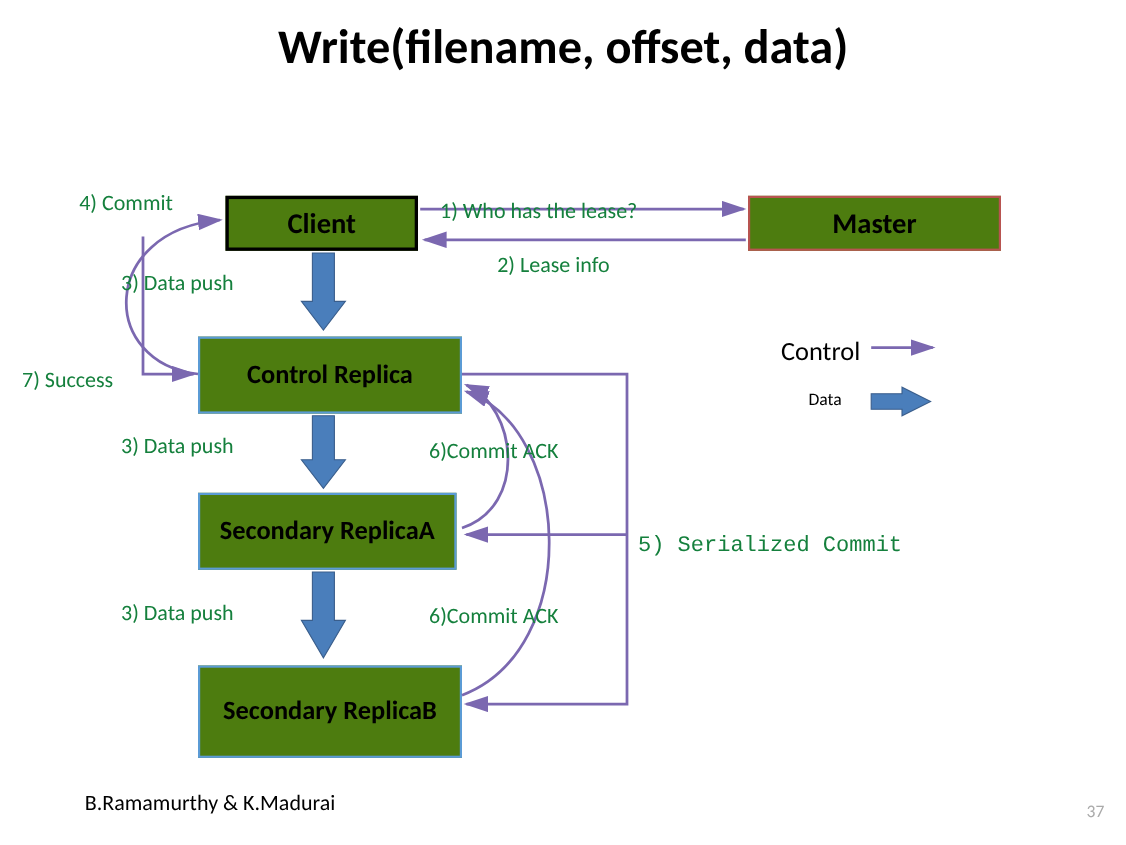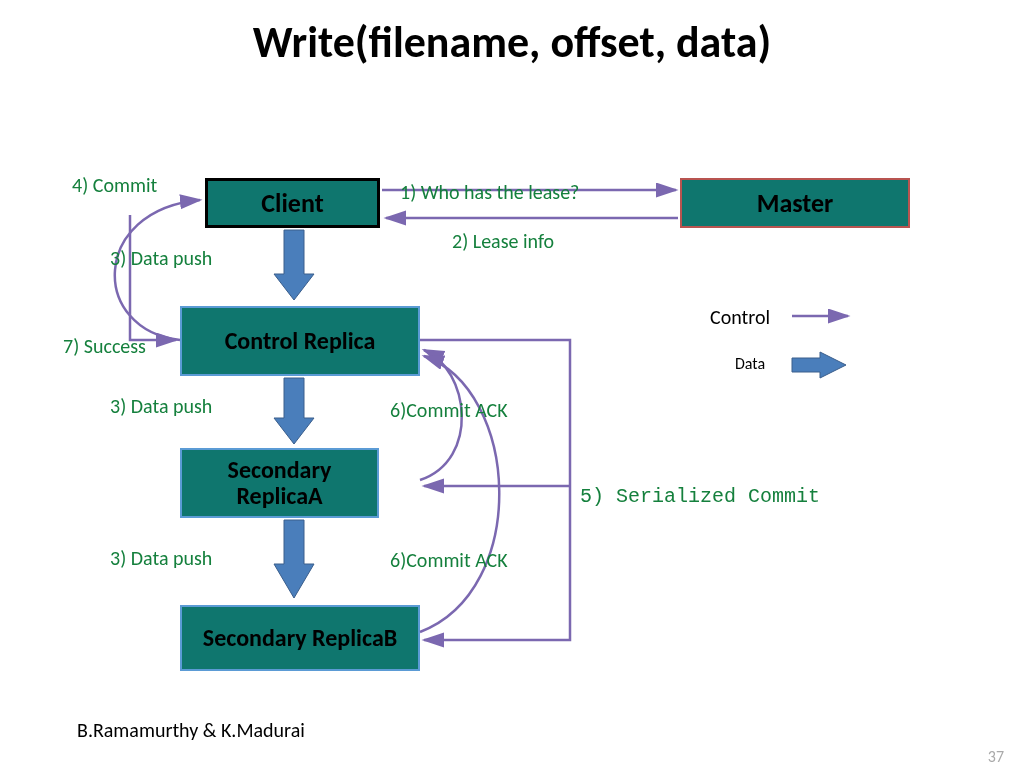--- a/index.html
+++ b/index.html
@@ -21,47 +21,47 @@
     font-weight: bold;
     color: #000;
   }
   .box {
     position: absolute;
     display: flex;
     align-items: center;
     justify-content: center;
     text-align: center;
     font-weight: bold;
-    background: #0f766e;
+    background: #4d7c0f;
   }
   .client-box {
     left: 205px; top: 178px; width: 175px; height: 50px;
     border: 3px solid #000;
     font-size: 26px;
   }
   .master-box {
     left: 680px; top: 178px; width: 230px; height: 50px;
     border: 2px solid #b85450;
     font-size: 26px;
     text-align: center;
   }
   .primary-box {
     left: 180px; top: 306px; width: 240px; height: 70px;
     border: 2px solid #5b9bd5;
     font-size: 24px;
     line-height: 1.1;
   }
   .seca-box {
-    left: 180px; top: 448px; width: 199px; height: 70px;
+    left: 180px; top: 448px; width: 235px; height: 70px;
     border: 2px solid #5b9bd5;
     font-size: 24px;
     line-height: 1.1;
   }
   .secb-box {
-    left: 180px; top: 605px; width: 240px; height: 66px;
+    left: 180px; top: 605px; width: 240px; height: 84px;
     border: 2px solid #5b9bd5;
     font-size: 24px;
     line-height: 1.1;
   }
   .label {
     position: absolute;
     font-size: 20px;
     color: #15803d;
     white-space: nowrap;
   }
@@ -69,34 +69,34 @@
     position: absolute;
     left: 77px;
     top: 720px;
     font-size: 20px;
     color: #000;
     line-height: 1.0;
   }
   .page-num {
     position: absolute;
     right: 20px;
-    bottom: 2px;
+    bottom: 20px;
     font-size: 16px;
     color: #aaa;
   }
   svg.overlay {
     position: absolute;
     left: 0; top: 0;
     width: 1024px; height: 768px;
     pointer-events: none;
   }
   .legend-control {
     position: absolute;
     left: 710px; top: 305px;
-    font-size: 20px;
+    font-size: 24px;
   }
   .legend-data {
     position: absolute;
     left: 735px; top: 354px;
     font-size: 16px;
   }
 </style>
 </head>
 <body>
 
@@ -143,21 +143,21 @@
     <path d="M792,358 L820,358 L820,352 L846,365 L820,378 L820,372 L792,372 Z" fill="#4a7ebb" stroke="#3a5e8c" stroke-width="1"></path>
   </g>
 </svg>
 
 <div class="label" style="left:400px; top:180px;">1) Who has the lease?</div>
 <div class="label" style="left:452px; top:229px;">2) Lease info</div>
 <div class="label" style="left:110px; top:246px;">3) Data push</div>
 <div class="label" style="left:110px; top:394px;">3) Data push</div>
 <div class="label" style="left:110px; top:546px;">3) Data push</div>
 <div class="label" style="left:72px; top:173px;">4) Commit</div>
-<div class="label" style="left:20px; top:334px;margin-left:43px;">7) Success</div>
+<div class="label" style="left:20px; top:334px;">7) Success</div>
 <div class="label" style="left:580px; top:485px;font-family:Liberation Mono, monospace;">5) Serialized Commit</div>
 <div class="label" style="left:390px; top:398px;">6)Commit ACK</div>
 <div class="label" style="left:390px; top:548px;">6)Commit ACK</div>
 
 <div class="legend-control">Control</div>
 <div class="legend-data">Data</div>
 
 <div class="footer">B.Ramamurthy &amp; K.Madurai</div>
 <div class="page-num">37</div>
 

